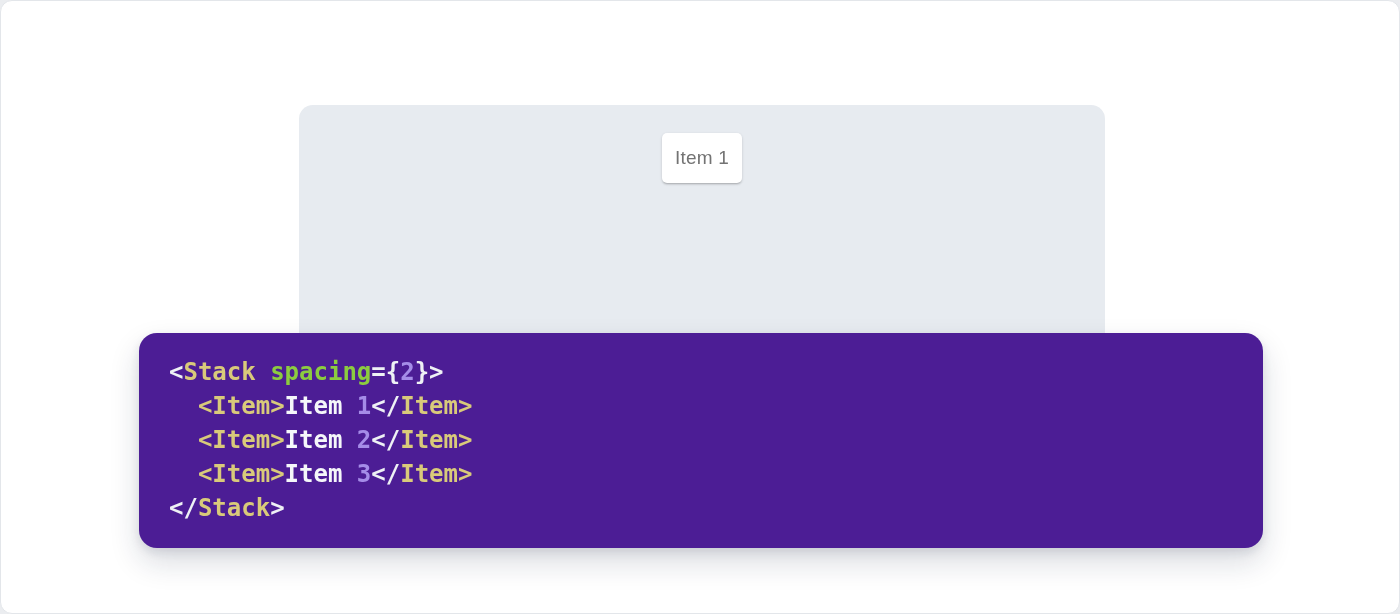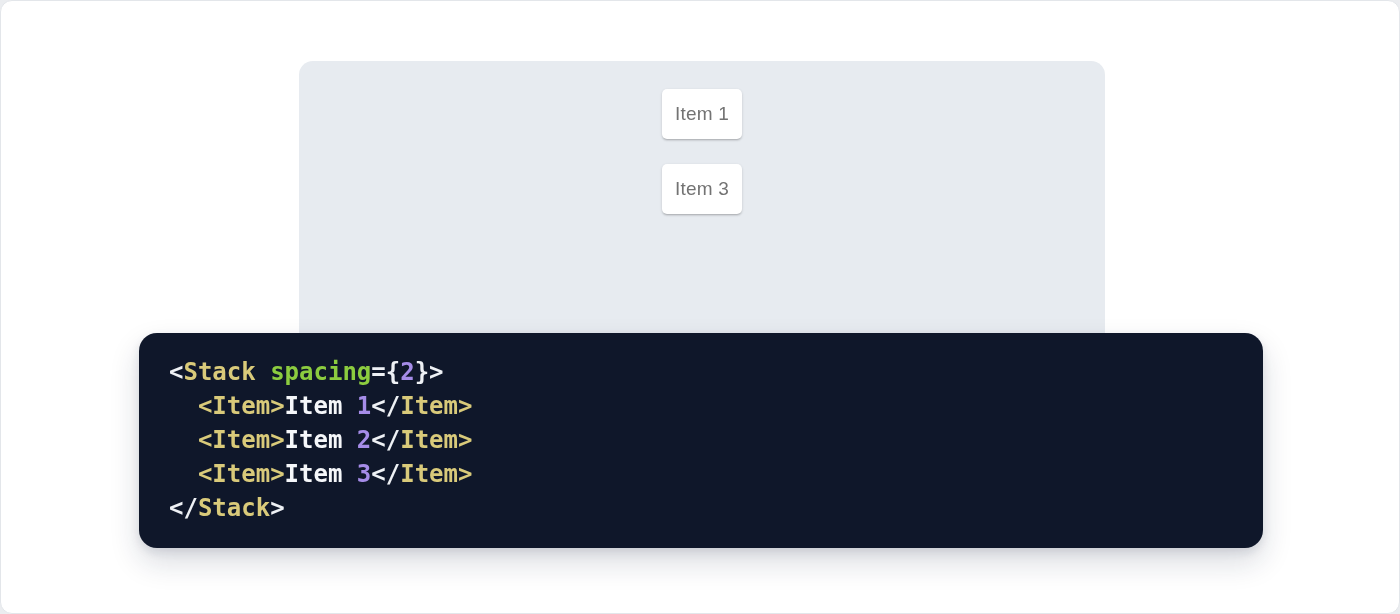--- a/index.html
+++ b/index.html
@@ -69,28 +69,25 @@
   .tok-attr { color: #8ccc3f; }
   .tok-num  { color: #a58ce8; }
   .tok-text { color: #f5f7fa; }
   .tok-pun  { color: #eef1f5; }
 </style>
 </head>
 <body style="background: rgb(235, 237, 240);">
 
 <div class="page" style="background: rgb(255, 255, 255);">
 
-  <div class="demo-panel" style="background: rgb(231, 235, 240);">
+  <div class="demo-panel" style="background: rgb(231, 235, 240); margin-top: 44px;">
     <div class="stack" id="stack-items">
         <div class="stack-item">
           <span>Item 1</span>
         </div>
-        <div class="stack-item">
-          <span>Item 3</span>
-        </div>
       </div>
   </div>
 
-  <div class="code-block" style="background: #0f172a;">
+  <div class="code-block" style="background: #4c1d95;">
     <div class="code-pre" id="code-pre"><div class="code-line"><span class="tok-pun" style="color: rgb(238, 241, 245);">&lt;</span><span class="tok-tag" style="color: rgb(217, 202, 122);">Stack</span><span class="tok-text" style="color: rgb(245, 247, 250);"> </span><span class="tok-attr" style="color: rgb(140, 204, 63);">spacing</span><span class="tok-pun" style="color: rgb(238, 241, 245);">={</span><span class="tok-num" style="color: rgb(165, 140, 232);">2</span><span class="tok-pun" style="color: rgb(238, 241, 245);">}&gt;</span></div><div class="code-line"><span class="tok-text" style="color: rgb(245, 247, 250);">  </span><span class="tok-tag" style="color: rgb(217, 202, 122);">&lt;Item&gt;</span><span class="tok-text" style="color: rgb(245, 247, 250);">Item </span><span class="tok-num" style="color: rgb(165, 140, 232);">1</span><span class="tok-pun" style="color: rgb(238, 241, 245);">&lt;/</span><span class="tok-tag" style="color: rgb(217, 202, 122);">Item&gt;</span></div><div class="code-line"><span class="tok-text" style="color: rgb(245, 247, 250);">  </span><span class="tok-tag" style="color: rgb(217, 202, 122);">&lt;Item&gt;</span><span class="tok-text" style="color: rgb(245, 247, 250);">Item </span><span class="tok-num" style="color: rgb(165, 140, 232);">2</span><span class="tok-pun" style="color: rgb(238, 241, 245);">&lt;/</span><span class="tok-tag" style="color: rgb(217, 202, 122);">Item&gt;</span></div><div class="code-line"><span class="tok-text" style="color: rgb(245, 247, 250);">  </span><span class="tok-tag" style="color: rgb(217, 202, 122);">&lt;Item&gt;</span><span class="tok-text" style="color: rgb(245, 247, 250);">Item </span><span class="tok-num" style="color: rgb(165, 140, 232);">3</span><span class="tok-pun" style="color: rgb(238, 241, 245);">&lt;/</span><span class="tok-tag" style="color: rgb(217, 202, 122);">Item&gt;</span></div><div class="code-line"><span class="tok-pun" style="color: rgb(238, 241, 245);">&lt;/</span><span class="tok-tag" style="color: rgb(217, 202, 122);">Stack</span><span class="tok-pun" style="color: rgb(238, 241, 245);">&gt;</span></div></div>
   </div>
 
 </div>
 
 </body></html>

